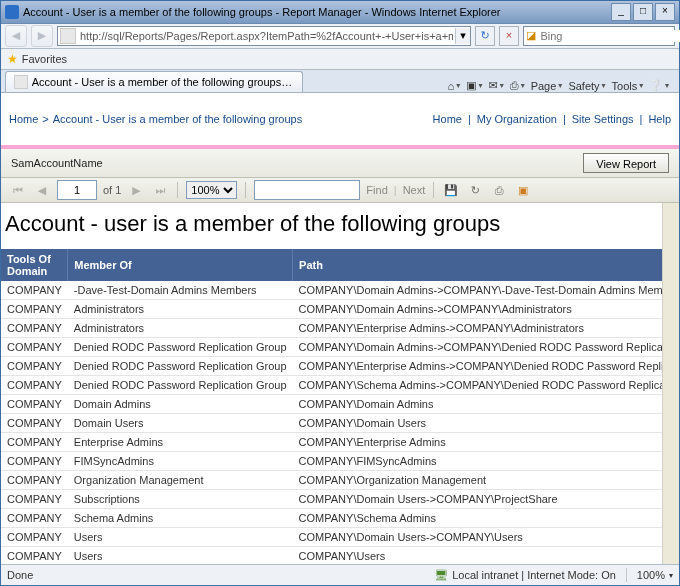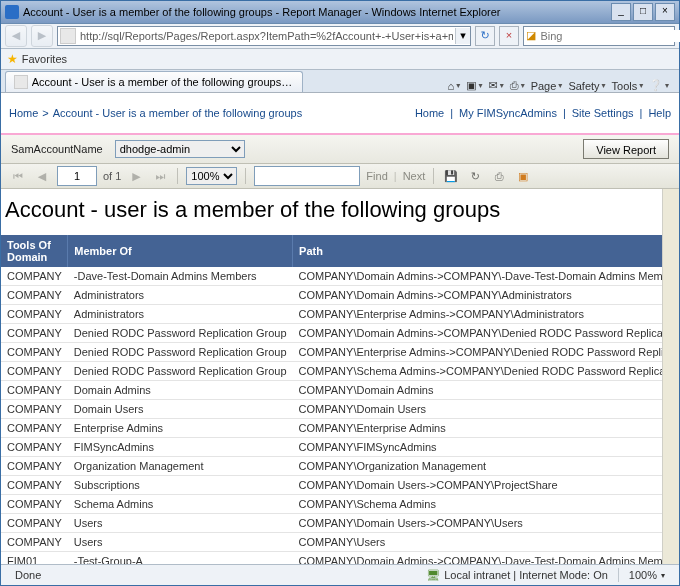--- a/index.html
+++ b/index.html
@@ -22,21 +22,21 @@
 .searchbox input{border:0;outline:0;flex:1;font-size:11px;padding:0 2px;color:#888}
 .favbar{height:20px;background:#eef2f7;border-bottom:1px solid #b0bcc8;display:flex;align-items:center;padding:0 6px;gap:4px}
 .favbar .star{color:#f7b500;font-size:12px}
 .favbar span.lbl{font-size:11px;color:#333}
 .tabbar{height:22px;background:#dde6f0;border-bottom:1px solid #a8b2bd;display:flex;align-items:flex-end;padding:0 4px;gap:2px}
 .tab{height:20px;background:linear-gradient(#fdfdfd,#e9eef5);border:1px solid #9fb2c6;border-bottom:0;border-radius:3px 3px 0 0;padding:0 8px;display:flex;align-items:center;font-size:11px;max-width:280px;cursor:pointer}
 .tab .favicon{width:12px;height:12px;margin-right:4px;background:#e8e8e8;border:1px solid #ccc}
 .toolbarie{margin-left:auto;display:flex;align-items:center;gap:6px;padding:0 6px}
 .toolbarie .tbtn{display:flex;align-items:center;gap:2px;font-size:11px;color:#333;cursor:pointer}
 .toolbarie .arrow{font-size:8px;color:#555}
-.breadcrumb{height:20px;background:#fff;border-bottom:2px solid #f9a8d4;display:flex;align-items:center;padding:10px 8px;font-size:11px;color:#174a8c}
+.breadcrumb{height:20px;background:#fff;border-bottom:4px solid #f9a8d4;display:flex;align-items:center;padding:16px 8px;font-size:11px;color:#174a8c}
 .breadcrumb a{color:#174a8c;text-decoration:none;cursor:pointer}
 .breadcrumb .sep{margin:0 4px;color:#174a8c}
 .breadcrumb .rightlinks{margin-left:auto;display:flex;gap:6px}
 .breadcrumb .rightlinks a{color:#174a8c}
 .paramsrow{height:28px;background:linear-gradient(#f5f5f0,#e8e8e0);border-bottom:1px solid #bfbfb4;display:flex;align-items:center;padding:0 10px;gap:12px}
 .paramsrow label{font-size:11px;color:#222}
 .paramsrow select{font-size:11px;border:1px solid #7f9db9;height:18px;min-width:130px}
 .paramsrow .viewreport{margin-left:auto;padding:4px 12px;font-size:11px;border:1px solid #7a7a70;background:linear-gradient(#fefefe,#e4e4dc);cursor:pointer;height:20px}
 .reporttoolbar{height:24px;background:linear-gradient(#f3f3ee,#e4e4da);border-bottom:1px solid #bfbfb4;display:flex;align-items:center;padding:0 8px;gap:6px;font-size:11px;color:#555}
 .rtbtn{width:18px;height:18px;display:inline-flex;align-items:center;justify-content:center;cursor:pointer;color:#6a6a66}
@@ -46,21 +46,21 @@
 .rtdiv{width:1px;height:16px;background:#c0c0b8;margin:0 2px}
 .rtfind{height:16px;border:1px solid #7f9db9;width:100px}
 .rtfindlbl{color:#8a8a82;cursor:default}
 .reportbody{flex:1;overflow:auto;background:#fff;position:relative}
 .reportbody h1{font-family:Verdana,Arial,sans-serif;font-weight:normal;font-size:22px;margin:8px 8px 12px 4px;color:#000}
 table.rpt{width:100%;border-collapse:collapse;font-size:11px}
 table.rpt th{background:#446394;color:#fff;text-align:left;font-weight:bold;padding:4px 6px;border-right:1px solid #5a7bad}
 table.rpt td{padding:3px 6px;border-bottom:1px solid #e4e4e4;color:#333;white-space:nowrap}
 .col1{width:120px}
 .col2{width:170px}
-.statusbar{height:20px;background:#eef2f7;border-top:1px solid #b0bcc8;display:flex;align-items:center;padding:0 14px;font-size:11px;color:#333}
+.statusbar{height:20px;background:#eef2f7;border-top:1px solid #b0bcc8;display:flex;align-items:center;padding:0 6px;font-size:11px;color:#333}
 .statusbar .sbsep{width:1px;height:14px;background:#c0c8d0;margin:0 6px}
 .statusbar .right{margin-left:auto;display:flex;align-items:center;gap:4px}
 .statusbar .zicon{display:inline-block;width:14px;text-align:center;color:#508a2e}
 .scrollgutter{position:absolute;right:0;top:0;bottom:0;width:16px;background:#ece9d8;border-left:1px solid #cfcfc7}
 .content{flex:1;display:flex;flex-direction:column;overflow:hidden;background:#fff}
 .tabtxt{white-space:nowrap;overflow:hidden;text-overflow:ellipsis}
 </style>
 </head>
 <body>
 
@@ -141,33 +141,30 @@
 
   <div class="content">
 
     <div class="breadcrumb">
       <a>Home</a>
       <span class="sep">&gt;</span>
       <a>Account - User is a member of the following groups</a>
       <div class="rightlinks">
         <a>Home</a>
           <span style="color:#174a8c">|</span>
-        <a>My FIMSyncAdmins</a>
+        <a>My Organization</a>
           <span style="color:#174a8c">|</span>
         <a>Site Settings</a>
           <span style="color:#174a8c">|</span>
         <a>Help</a>
       </div>
     </div>
 
     <div class="paramsrow">
       <label>SamAccountName</label>
-      <select>
-        <option>dhodge-admin</option>
-      </select>
       <button class="viewreport">View Report</button>
     </div>
 
     <div class="reporttoolbar">
       <span class="rtbtn disabled">⏮</span>
       <span class="rtbtn disabled">◀</span>
       <input class="rtinput" value="1" style="">
       <span>of 1</span>
       <span class="rtbtn disabled">▶</span>
       <span class="rtbtn disabled">⏭</span>

